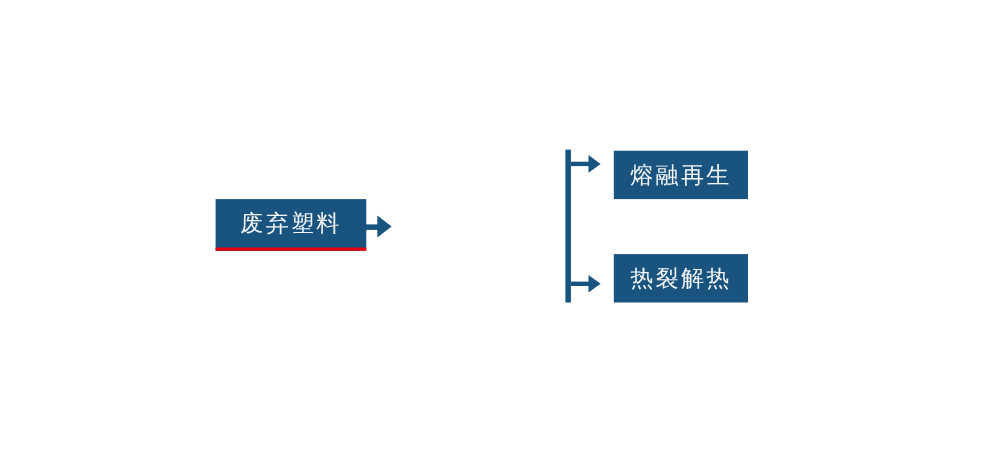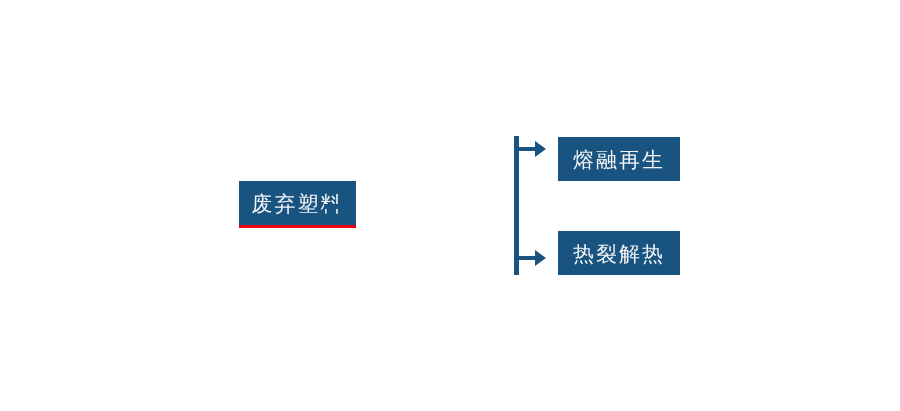--- a/index.html
+++ b/index.html
@@ -25,23 +25,22 @@
     font-weight: 400;
     letter-spacing: 2px;
     line-height: 1;
     box-sizing: border-box;
   }
   .node-blue { background: #19537f; }
   .node-red  { background: #e60012; }
 
   .node-source {
     left: 196px; top: 181px;
-    width: 117px; height: 47px;
+    width: 137px; height: 47px;
     border-bottom: 3px solid #e60012;
-    margin-left: 43px;
   }
   .node-process {
     left: 367px; top: 185px;
     width: 117px; height: 44px;
   }
   .node-output-top {
     left: 558px; top: 137px;
     width: 122px; height: 44px;
   }
   .node-output-bottom {

